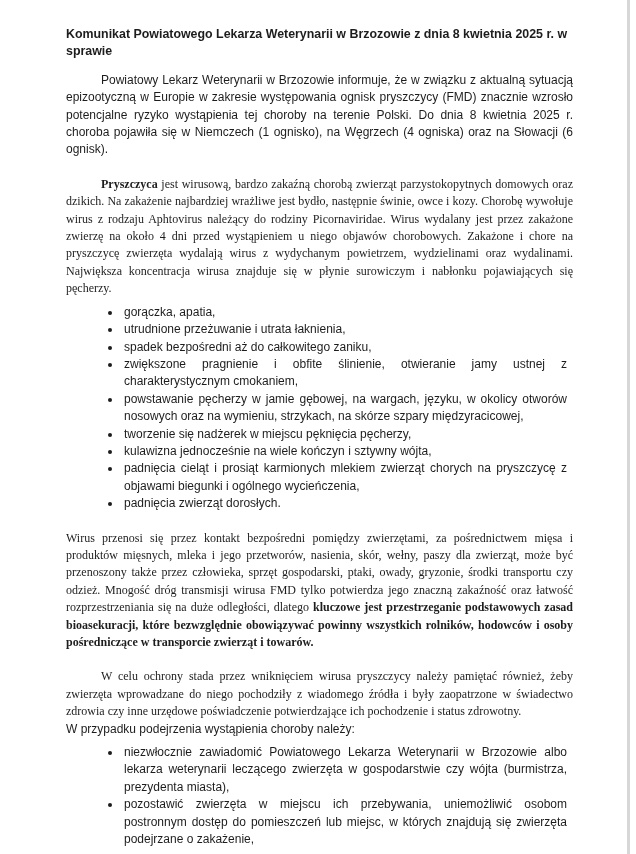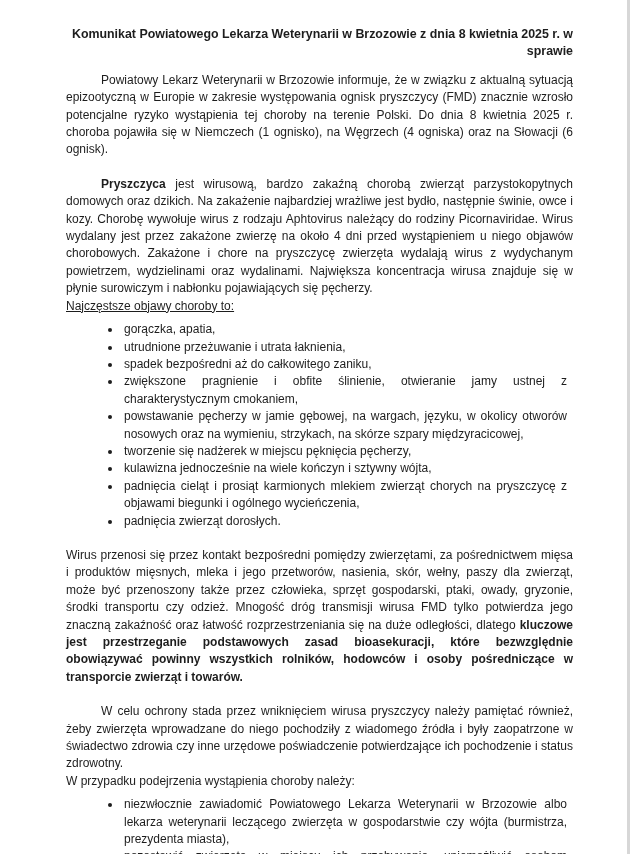--- a/index.html
+++ b/index.html
@@ -8,24 +8,24 @@
   .page {
     position:relative; width:636px; height:854px;
     background:#ffffff; overflow:hidden;
     font-family:"Liberation Sans", sans-serif;
     color:#1d1d1d;
   }
   .content {
     position:absolute; left:66px; top:26px; width:507px;
     font-size:12px; line-height:17.4px;
   }
-  .title { font-weight:700; text-align:right; font-size:12.4px; margin-bottom:11px; }
+  .title { font-weight:700; text-align:left; font-size:12.4px; margin-bottom:11px; }
   .justify { text-align:justify; }
   .indent { text-indent:35px; }
-  .mt  { margin-top:17px; }
+  .mt  { margin-top:17px;font-family:Liberation Serif, serif; }
   .underline-heading { text-decoration:underline; }
   ul.bullets { list-style:disc; margin:6px; padding-left:50px; text-align:justify; }
   ul.bullets li { padding-left:2px; }
   strong { font-weight:700; }
   .right-edge {
     position:absolute; top:0; right:6px; width:3px; height:854px;
     background:#d7d7d7;
   }
 </style>
 </head>
@@ -35,21 +35,20 @@
   <div class="content">
 
     <h1 class="title">
       <span>Komunikat Powiatowego Lekarza Weterynarii w Brzozowie z dnia 8 kwietnia 2025 r. w sprawie</span><br>
     </h1>
 
     <p class="justify indent">Powiatowy Lekarz Weterynarii w Brzozowie informuje, że w związku z aktualną sytuacją epizootyczną w Europie w zakresie występowania ognisk pryszczycy (FMD) znacznie wzrosło potencjalne ryzyko wystąpienia tej choroby na terenie Polski. Do dnia 8 kwietnia 2025 r. choroba pojawiła się w Niemczech (1 ognisko), na Węgrzech (4 ogniska) oraz na Słowacji (6 ognisk).</p>
 
     <p class="justify indent mt"><strong>Pryszczyca</strong><span> jest wirusową, bardzo zakaźną chorobą zwierząt parzystokopytnych domowych oraz dzikich. Na zakażenie najbardziej wrażliwe jest bydło, następnie świnie, owce i kozy. Chorobę wywołuje wirus z rodzaju Aphtovirus należący do rodziny Picornaviridae. Wirus wydalany jest przez zakażone zwierzę na około 4 dni przed wystąpieniem u niego objawów chorobowych. Zakażone i chore na pryszczycę zwierzęta wydalają wirus z wydychanym powietrzem, wydzielinami oraz wydalinami. Największa koncentracja wirusa znajduje się w płynie surowiczym i nabłonku pojawiających się pęcherzy.</span></p>
 
-    <div class="underline-heading">Najczęstsze objawy choroby to:</div>
 
     <ul class="bullets">
       <li>gorączka, apatia,</li>
       <li>utrudnione przeżuwanie i utrata łaknienia,</li>
       <li>spadek bezpośredni aż do całkowitego zaniku,</li>
       <li>zwiększone pragnienie i obfite ślinienie, otwieranie jamy ustnej z charakterystycznym cmokaniem,</li>
       <li>powstawanie pęcherzy w jamie gębowej, na wargach, języku, w okolicy otworów nosowych oraz na wymieniu, strzykach, na skórze szpary międzyracicowej,</li>
       <li>tworzenie się nadżerek w miejscu pęknięcia pęcherzy,</li>
       <li>kulawizna jednocześnie na wiele kończyn i sztywny wójta,</li>
       <li>padnięcia cieląt i prosiąt karmionych mlekiem zwierząt chorych na pryszczycę z objawami biegunki i ogólnego wycieńczenia,</li>

